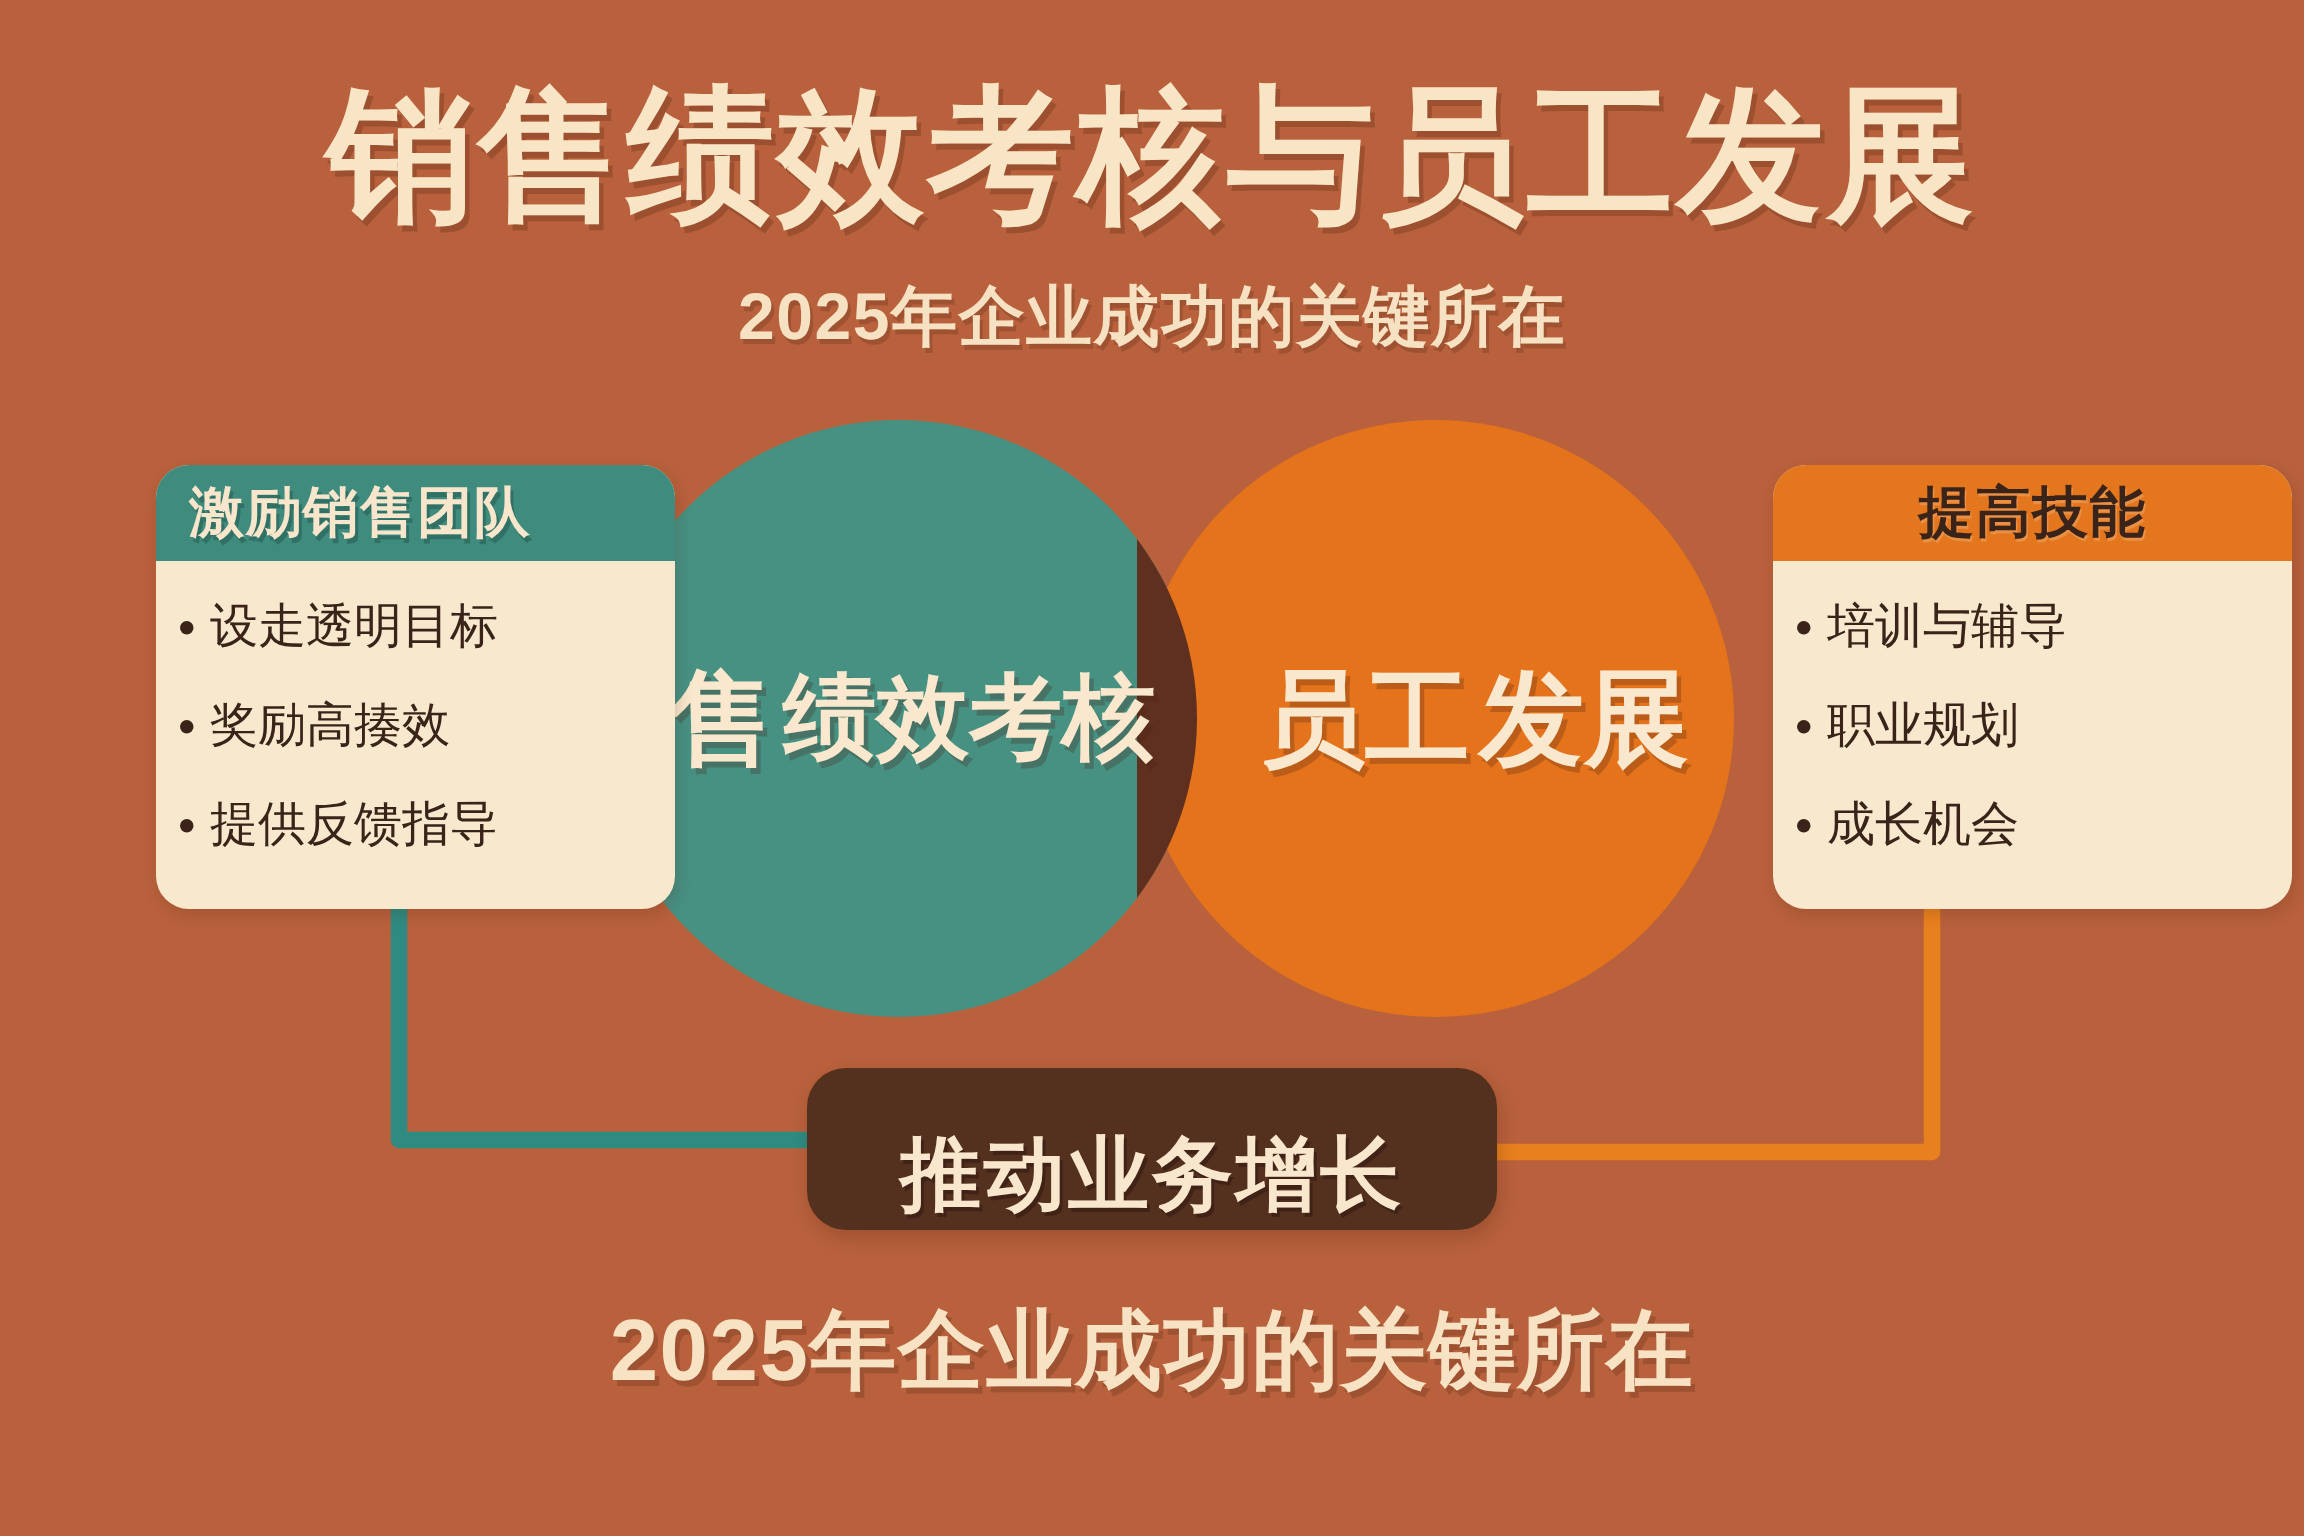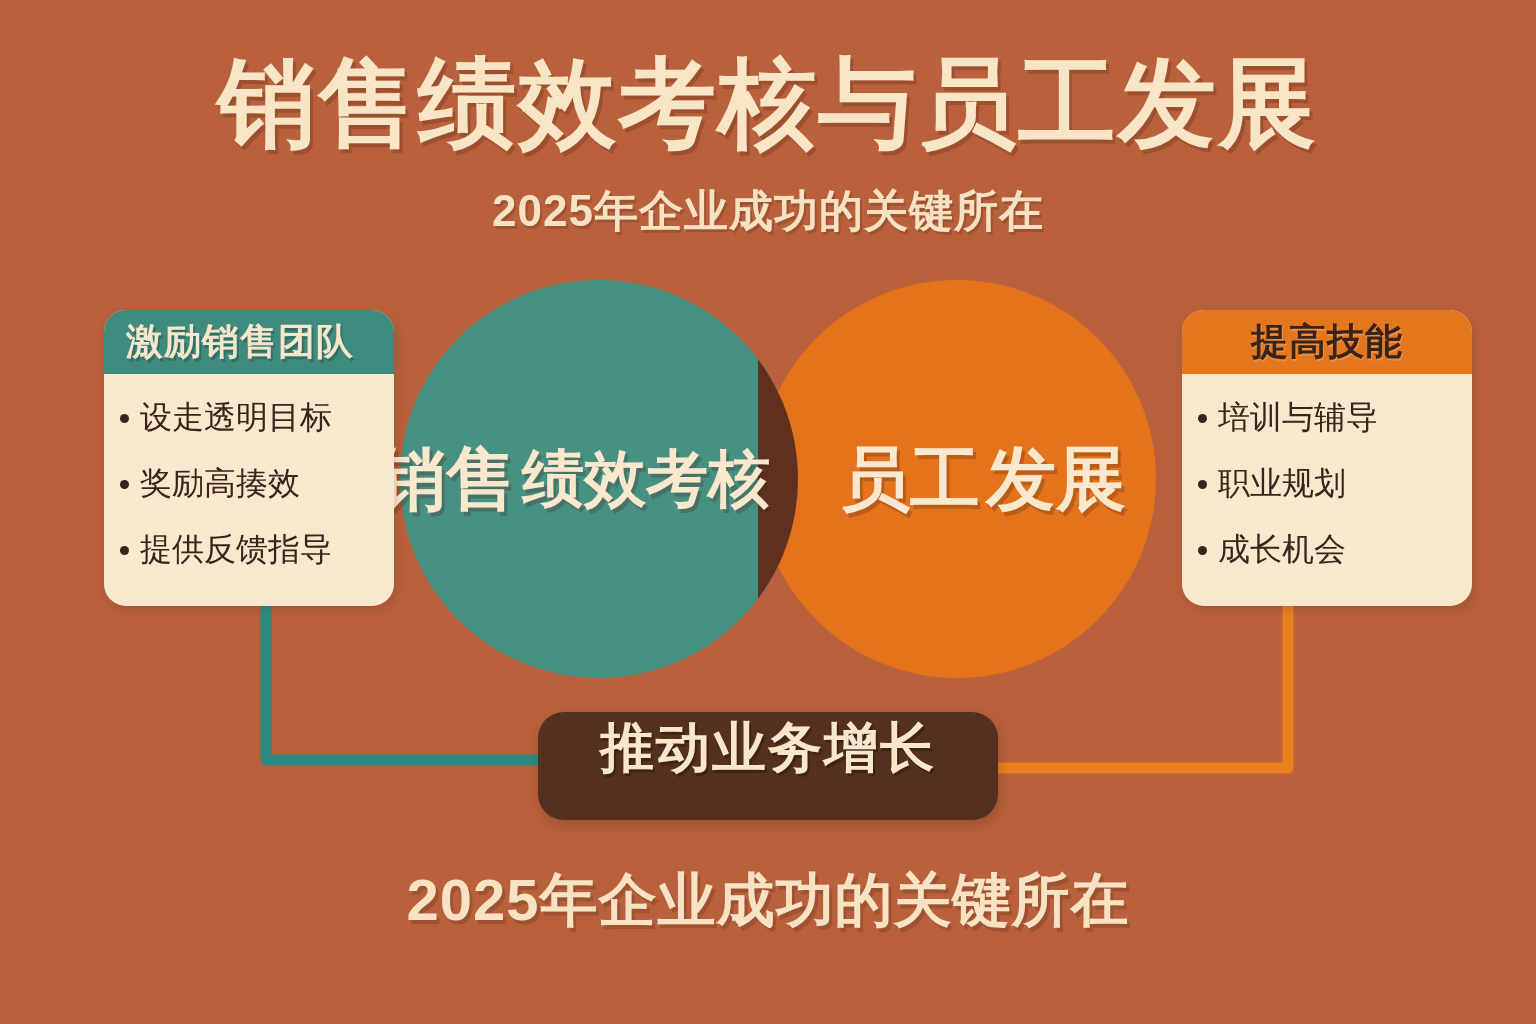--- a/index.html
+++ b/index.html
@@ -107,21 +107,21 @@
   }
   .circle-label.left  { left: -26px; }
   .circle-label.right { left: 384px; }
   .circle-label .l1 { font-size: 70px; line-height: 1.1; }
   .circle-label .l2 { font-size: 70px; line-height: 1.1; }
   .circle-label.left .l2 { font-size: 62px; }
 
   
   .card {
     position: absolute;
-    width: 290px;
+    width: 346px;
     border-radius: 22px;
     background: #f7e8ce;
     overflow: hidden;
     box-shadow: 2px 4px 10px rgba(70, 30, 14, 0.18);
   }
   .card-left  { left: 104px;  top: 310px; height: 296px; }
   .card-right { left: 1182px; top: 310px; height: 296px; }
   .card-head {
     height: 64px;
     display: flex;
@@ -171,21 +171,21 @@
   
   .badge {
     position: absolute;
     left: 538px;
     top: 712px;
     width: 460px;
     height: 108px;
     border-radius: 26px;
     background: #54301f;
     display: flex;
-    align-items: flex-start;
+    align-items: flex-end;
     justify-content: center;
     box-shadow: 2px 5px 12px rgba(60, 26, 12, 0.22);
   }
   .badge-text {
     font-size: 54px;
     font-weight: 700;
     letter-spacing: 2px;
     color: #f8e7cd;
     text-shadow: 2px 3px 0 rgba(30, 12, 5, 0.35);
     white-space: nowrap;

